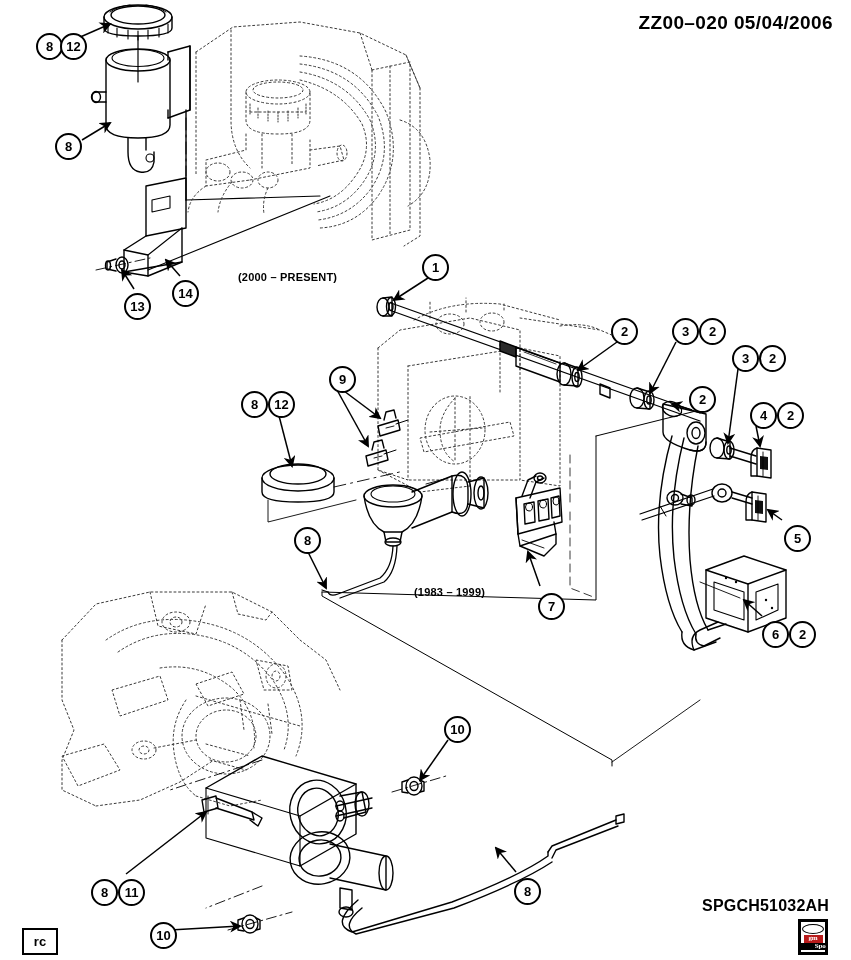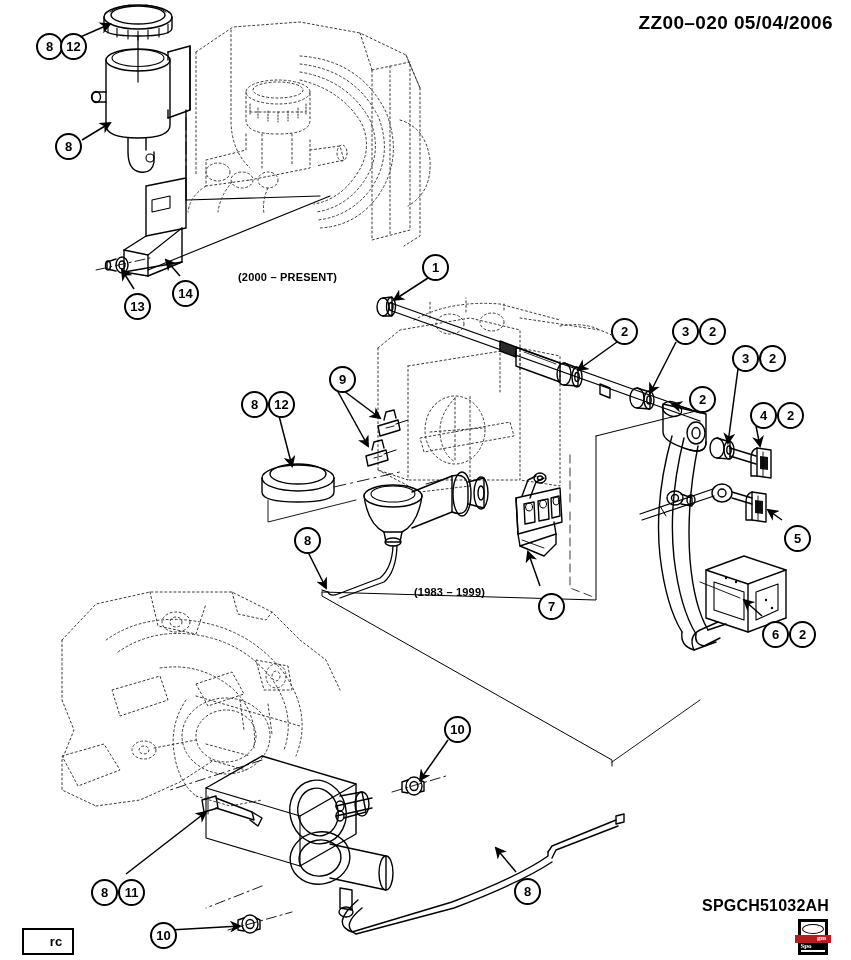--- a/index.html
+++ b/index.html
@@ -16,41 +16,41 @@
     right:22px;top:897px;font-size:16px;font-weight:bold;letter-spacing:.2px;
   }
   .variant-label{font-size:11px;font-weight:bold;letter-spacing:.2px;margin-top:8px;}
   #variant-2000{left:238px;top:263px;}
   #variant-1991{left:414px;top:578px;}
   
   #rc-box{
     position:absolute;left:22px;top:928px;width:32px;height:23px;
     border:2.5px solid #000;background:#fff;
     display:flex;align-items:center;justify-content:center;
-    font-size:13px;font-weight:bold;padding-left:16px;
+    font-size:13px;font-weight:bold;
   }
   
   #gm-logo{
     position:absolute;left:798px;top:919px;width:30px;height:36px;
     border:3px solid #000;background:#fff;box-sizing:border-box;
     display:flex;flex-direction:column;align-items:center;justify-content:flex-start;
     padding-top:2px;
   }
   #gm-logo .oval{
     width:20px;height:8px;border:1.5px solid #000;border-radius:50%;background:#fff;
   }
   #gm-logo .gm-word{
     margin-top:1px;background:#b91c1c;color:#fff;font-size:7px;line-height:7.5px;
     font-family:"Liberation Serif", serif;font-weight:bold;
-    width:19px;text-align:center;letter-spacing:-.2px;padding-left:17px;
+    width:19px;text-align:center;letter-spacing:-.2px;
   }
   #gm-logo .spo-word{
     background:#000;color:#fff;font-size:7px;line-height:7.5px;
     font-family:"Liberation Serif", serif;font-weight:bold;
-    width:25px;text-align:left;letter-spacing:-.2px;
+    width:25px;text-align:right;letter-spacing:-.2px;
   }
   
   .callout{
     position:absolute;width:27px;height:27px;border-radius:50%;
     border:2.4px solid #000;background:#fff;box-sizing:border-box;
     display:flex;align-items:center;justify-content:center;
     font-size:13px;font-weight:bold;line-height:1;
   }
 </style>
 </head>

